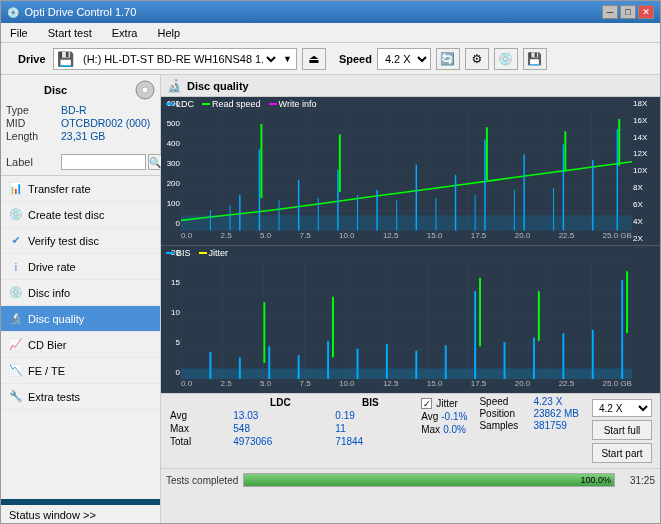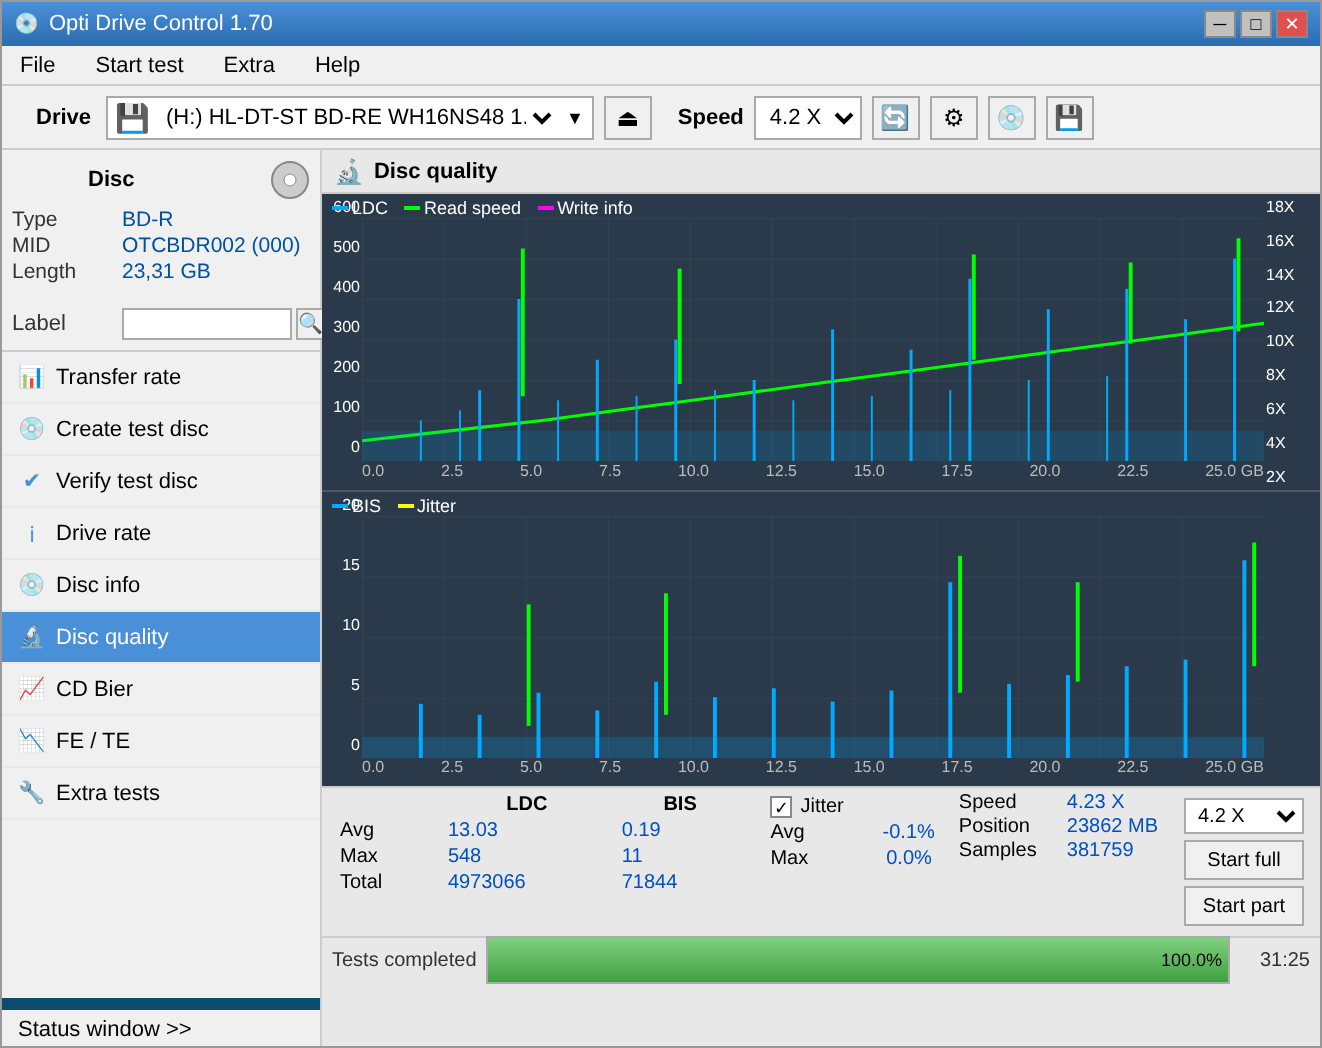--- a/index.html
+++ b/index.html
@@ -363,21 +363,21 @@
     }
     .stat-table table {
       border-collapse: collapse;
       width: 100%;
     }
     .stat-table td {
       padding: 1px 4px;
       font-size: 10px;
     }
     .stat-header { font-weight: bold; text-align: center; }
-    .stat-blue { color: #0050c0; margin-left: 36px; }
+    .stat-blue { color: #0050c0; }
     .jitter-row {
       display: flex;
       align-items: center;
       gap: 4px;
       font-size: 10px;
     }
     .jitter-checkbox {
       width: 11px;
       height: 11px;
       border: 1px solid #888;
@@ -421,21 +421,21 @@
     }
     .progress-bar-area {
       display: flex;
       align-items: center;
       padding: 3px 5px;
       gap: 5px;
       height: 22px;
     }
     .progress-bar-container {
       flex: 1;
-      height: 24px;
+      height: 14px;
       background: white;
       border: 1px solid #aaa;
       position: relative;
     }
     .progress-bar-fill {
       height: 100%;
       background: linear-gradient(to bottom, #80d080, #40a040);
       width: 100%;
     }
     .progress-text {

